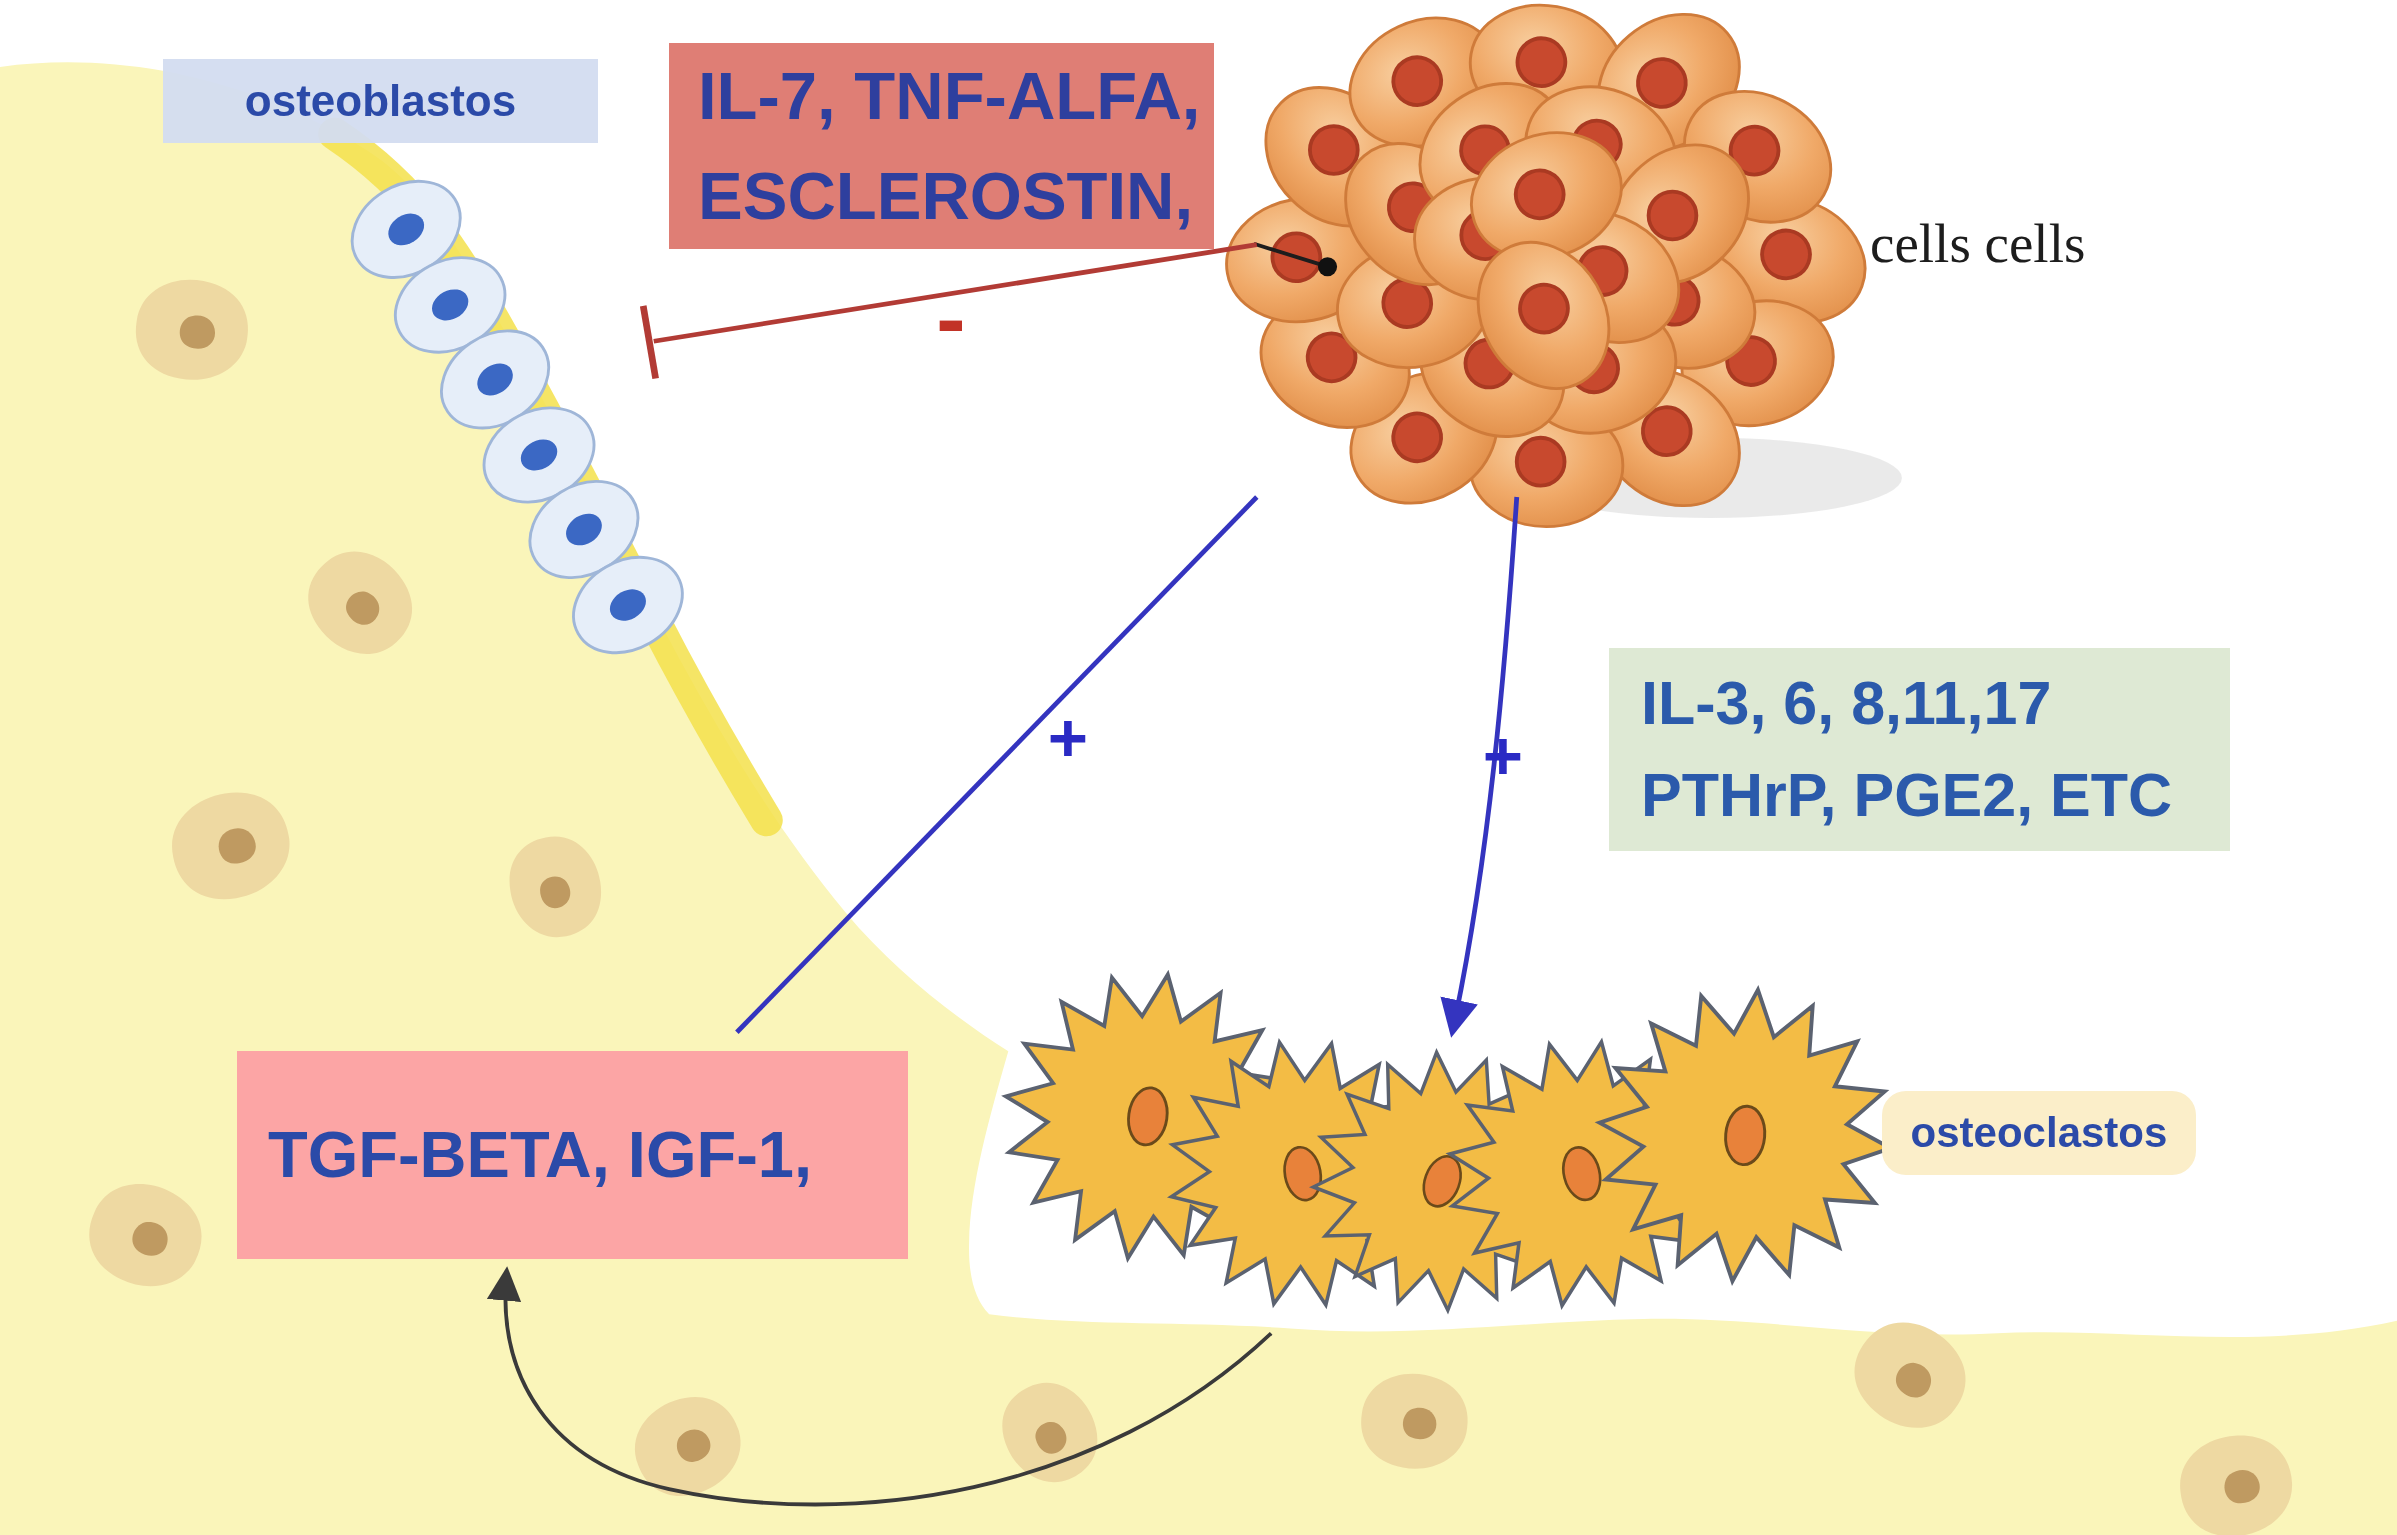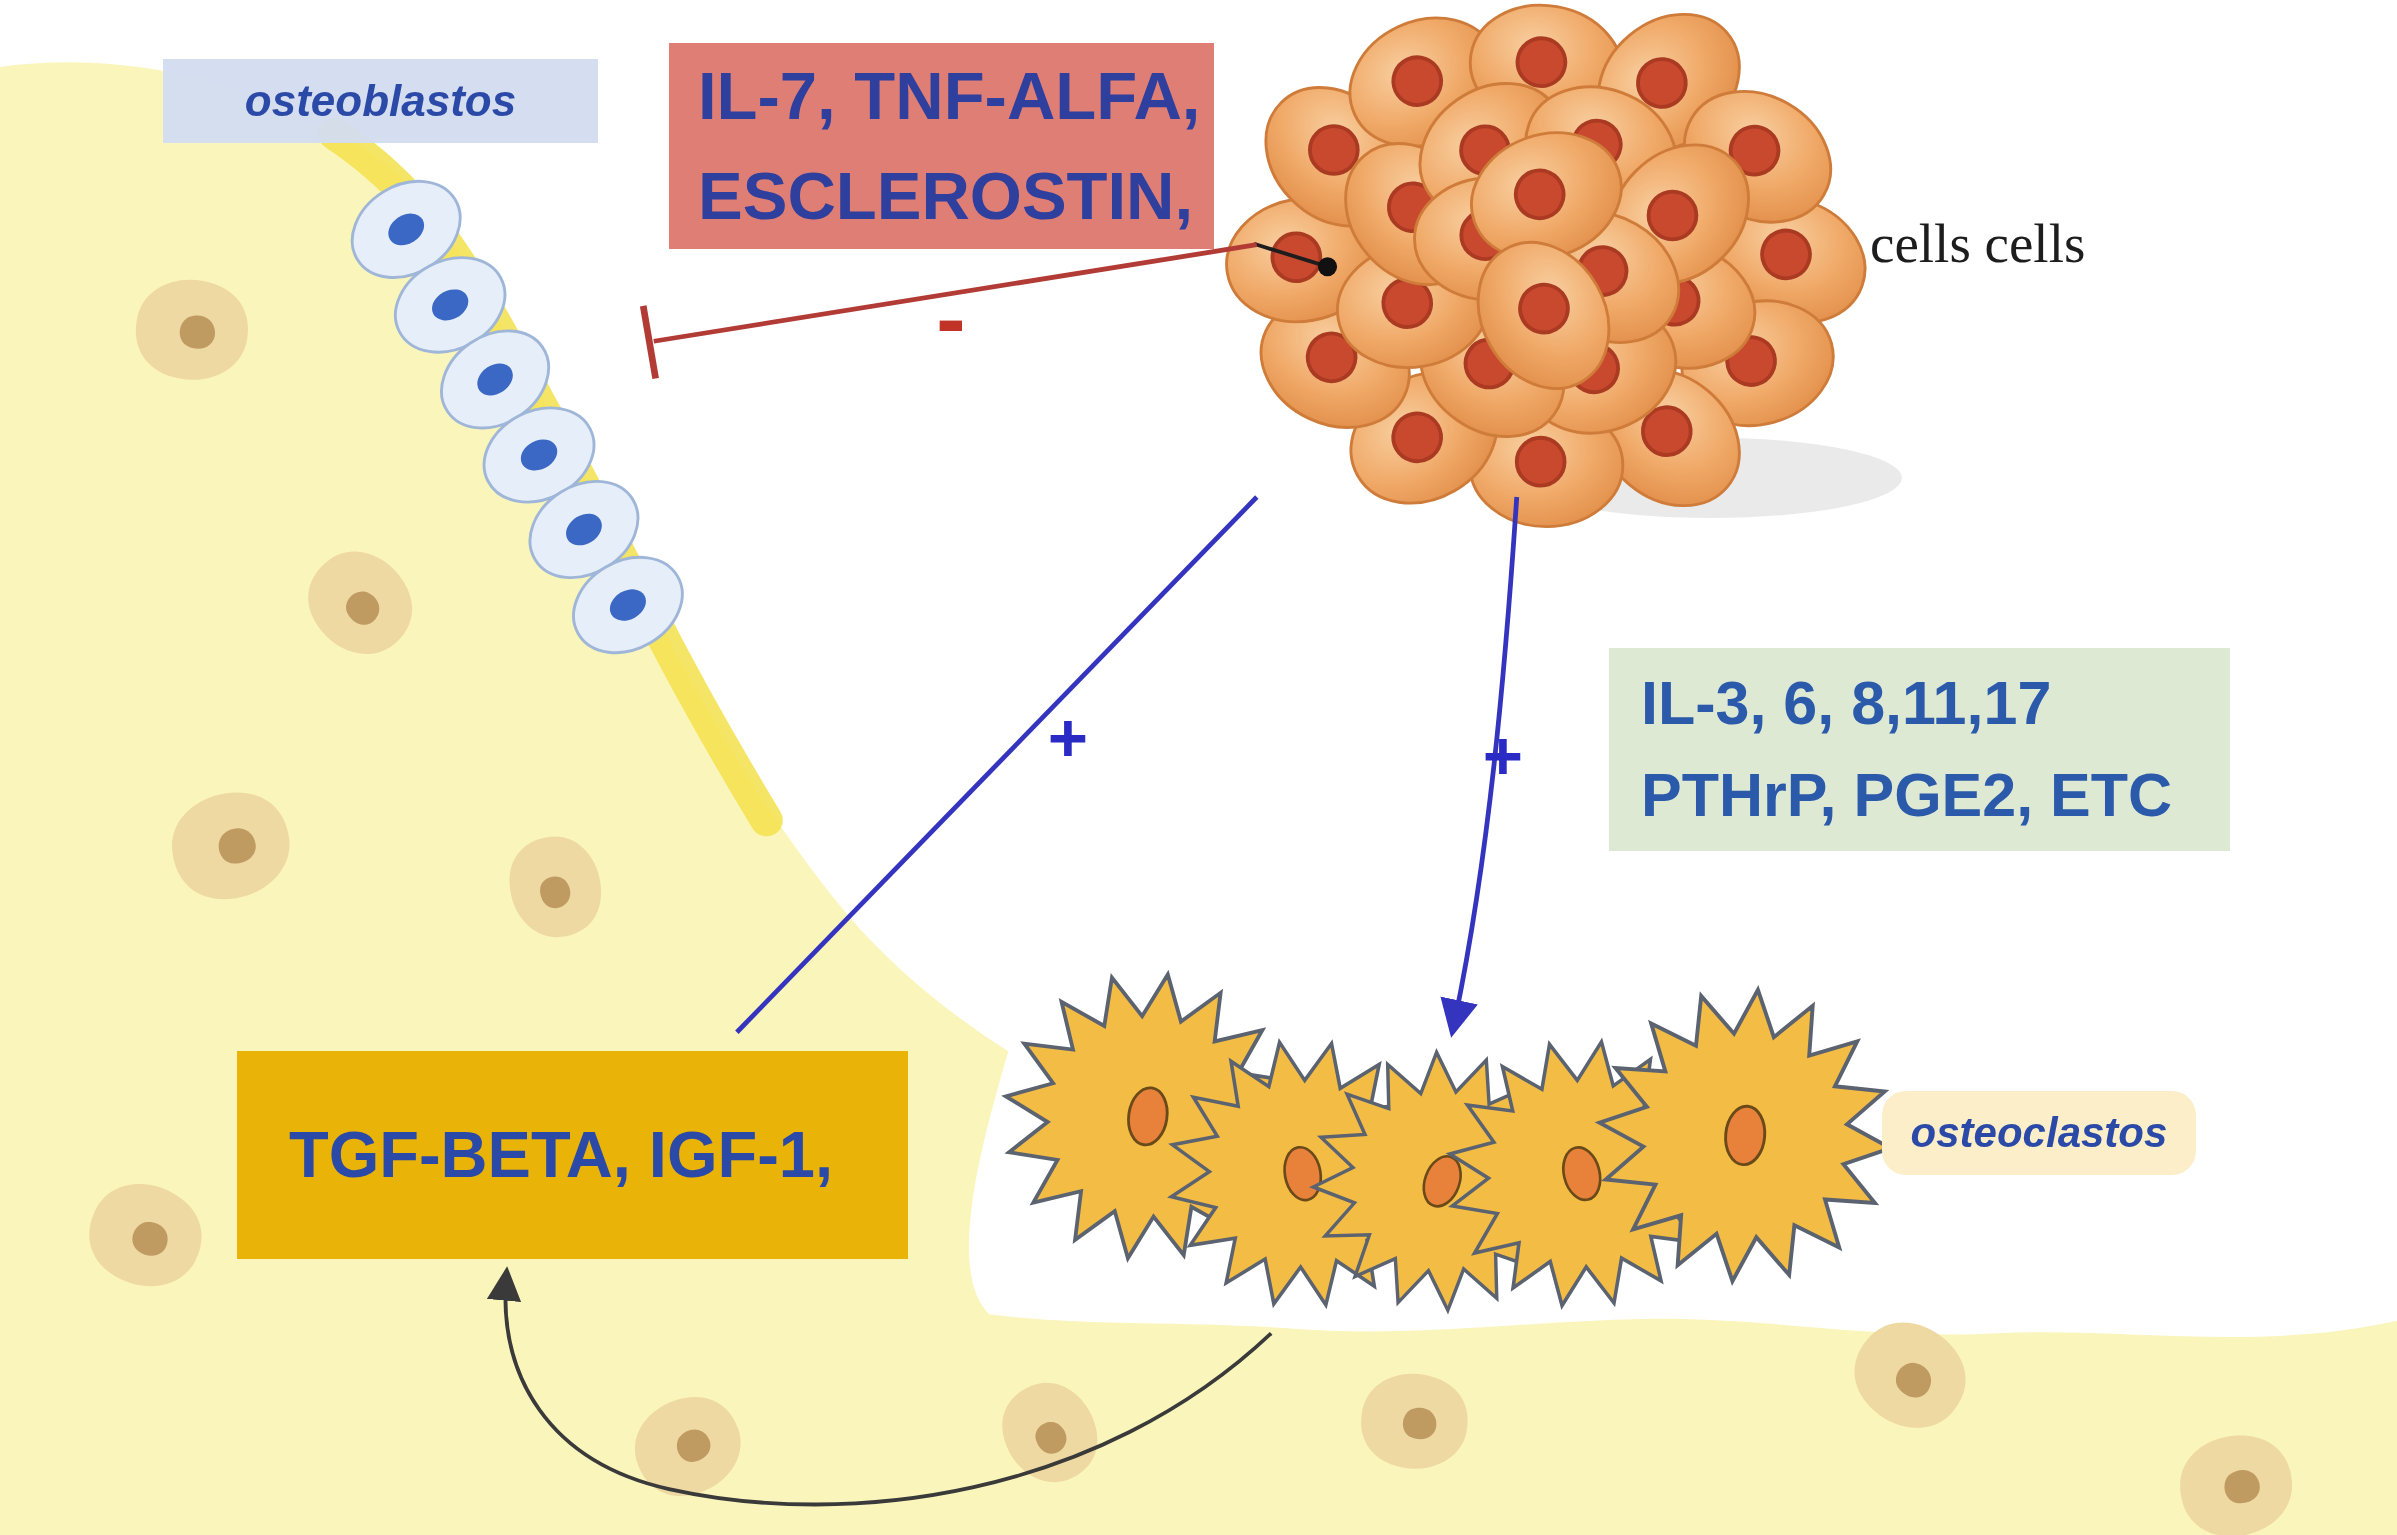--- a/index.html
+++ b/index.html
@@ -6,21 +6,21 @@
   .canvas {
     position:relative; width:2397px; height:1535px; background:#ffffff;
     overflow:hidden; font-family:"Liberation Sans", sans-serif;
   }
   svg.scene { position:absolute; left:0; top:0; width:2397px; height:1535px; }
 
   .label-box {
     position:absolute; display:flex; flex-direction:column; justify-content:center;
     font-weight:bold; color:#2b4aa8; box-sizing:border-box;
   }
-  .centered { align-items:center; text-align:center;font-style:italic; }
+  .centered { align-items:center; text-align:center; }
 
   #box-osteoblastos {
     left:163px; top:59px; width:435px; height:84px;
     background:rgba(211,220,240,0.95); font-size:44px;
   }
   #box-inhibitory {
     left:669px; top:43px; width:545px; height:206px;
     background:#df7e75; color:#2e3f9e; font-size:67px; line-height:1.5;
     padding-left:29px;
   }
@@ -29,22 +29,22 @@
     font-family:"Liberation Serif", serif; font-weight:normal;
     font-size:55px; color:#1d1d1d;
   }
   #box-stimulators {
     left:1609px; top:648px; width:621px; height:203px;
     background:#dee9d4; color:#2b5aab; font-size:61px; line-height:1.5;
     padding-left:32px;
   }
   #box-bone-factors {
     left:237px; top:1051px; width:671px; height:208px;
-    background:#eab308; color:#2b4aa8; font-size:65px; line-height:1.5;
-    padding-left:52px;
+    background:#fca5a5; color:#2b4aa8; font-size:65px; line-height:1.5;
+    padding-left:31px;
   }
   #box-osteoclastos {
     left:1882px; top:1091px; width:314px; height:84px;
     background:#fbeec9; font-size:42px;border-radius:24px;
   }
 
   .sign {
     position:absolute; transform:translate(-50%,-50%);
     font-weight:bold; line-height:1;
   }

